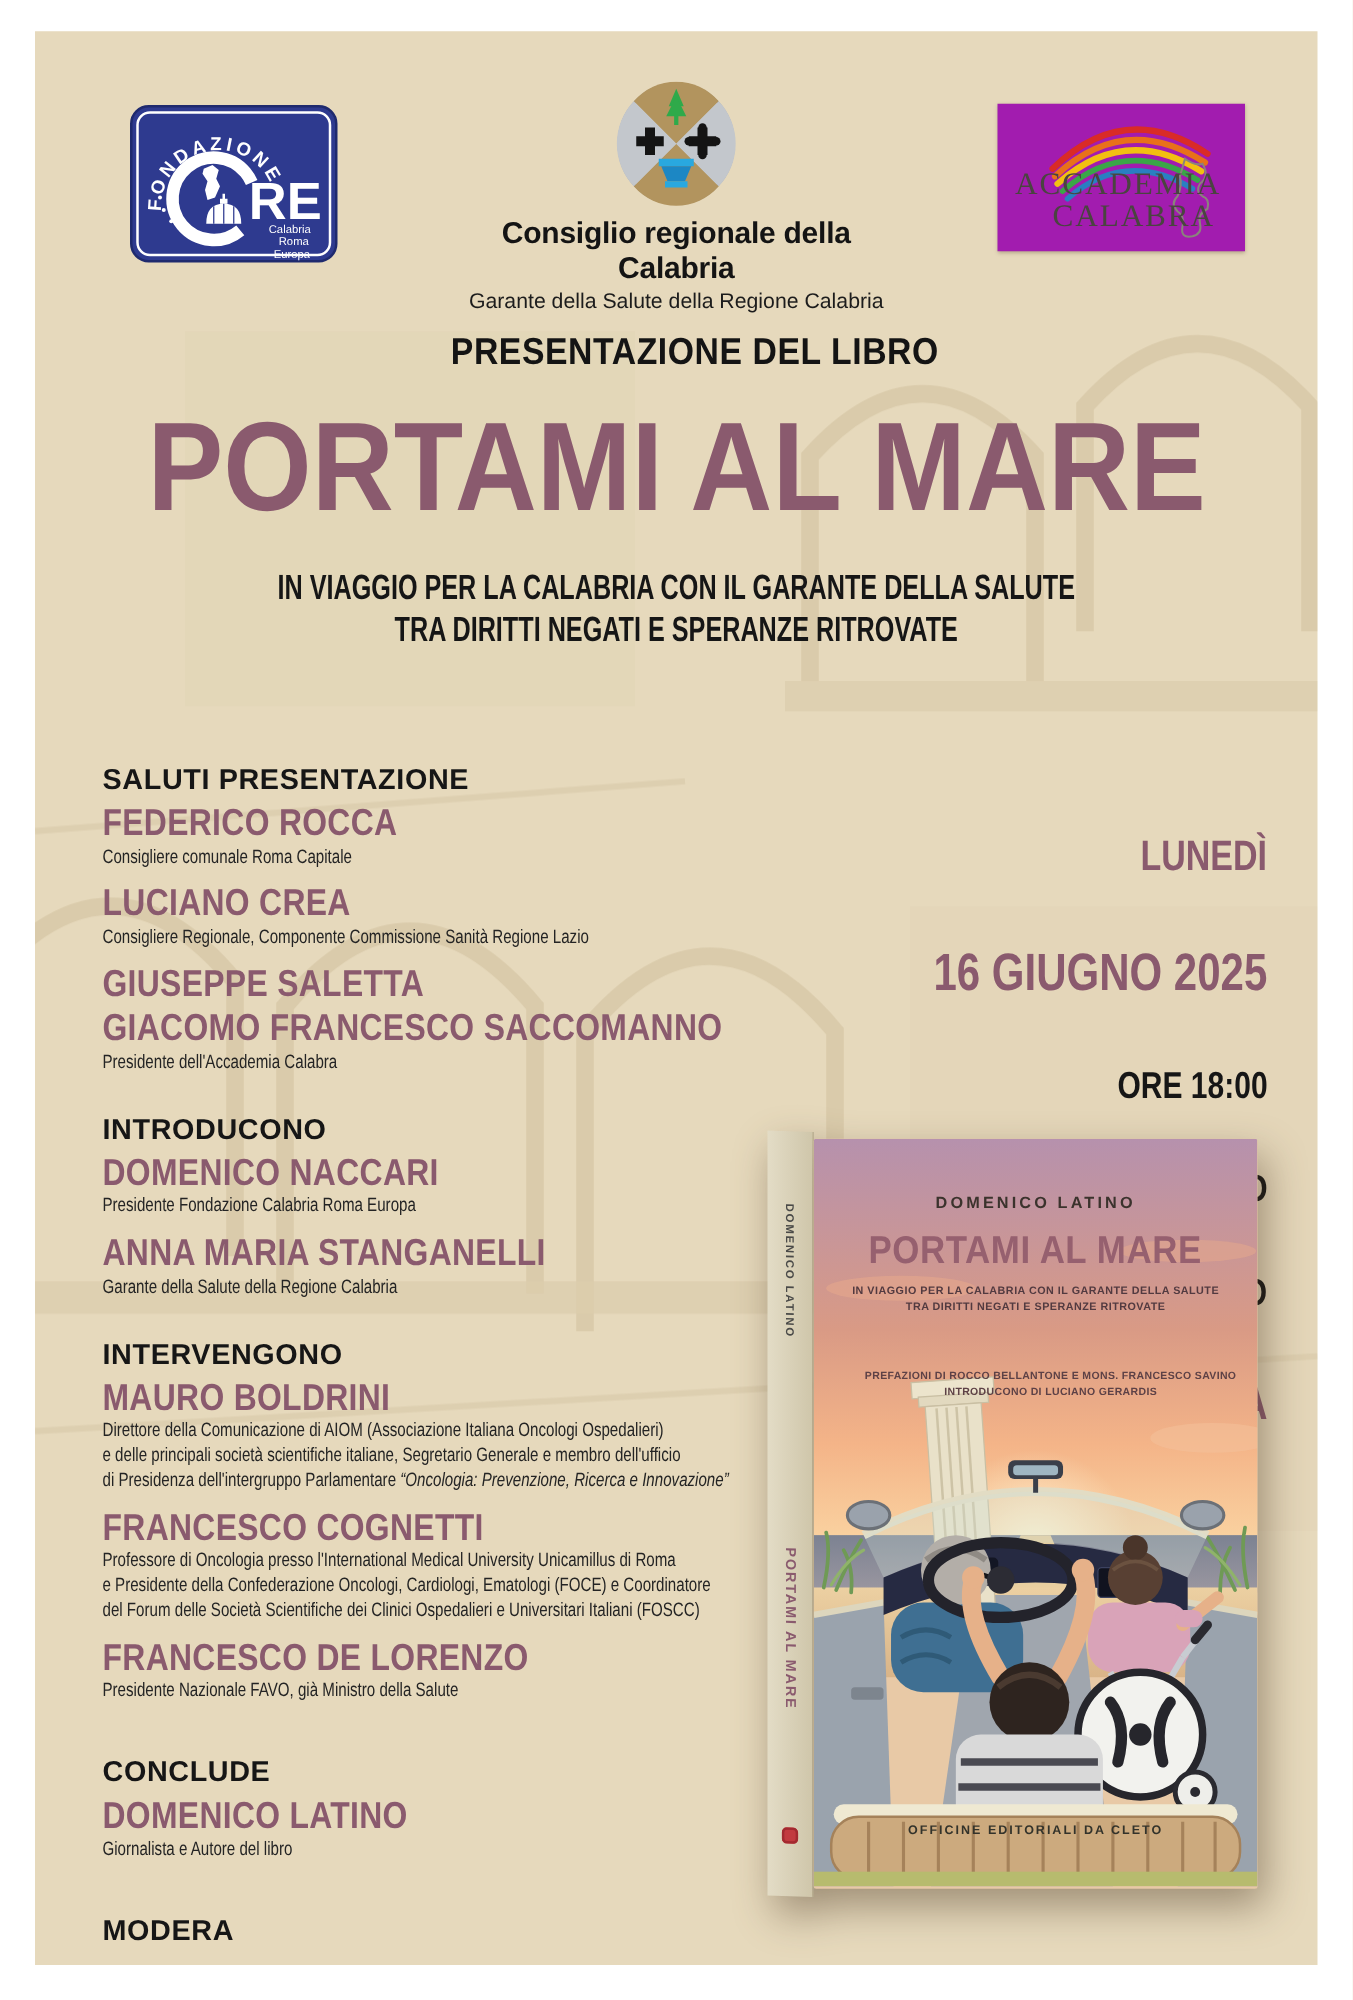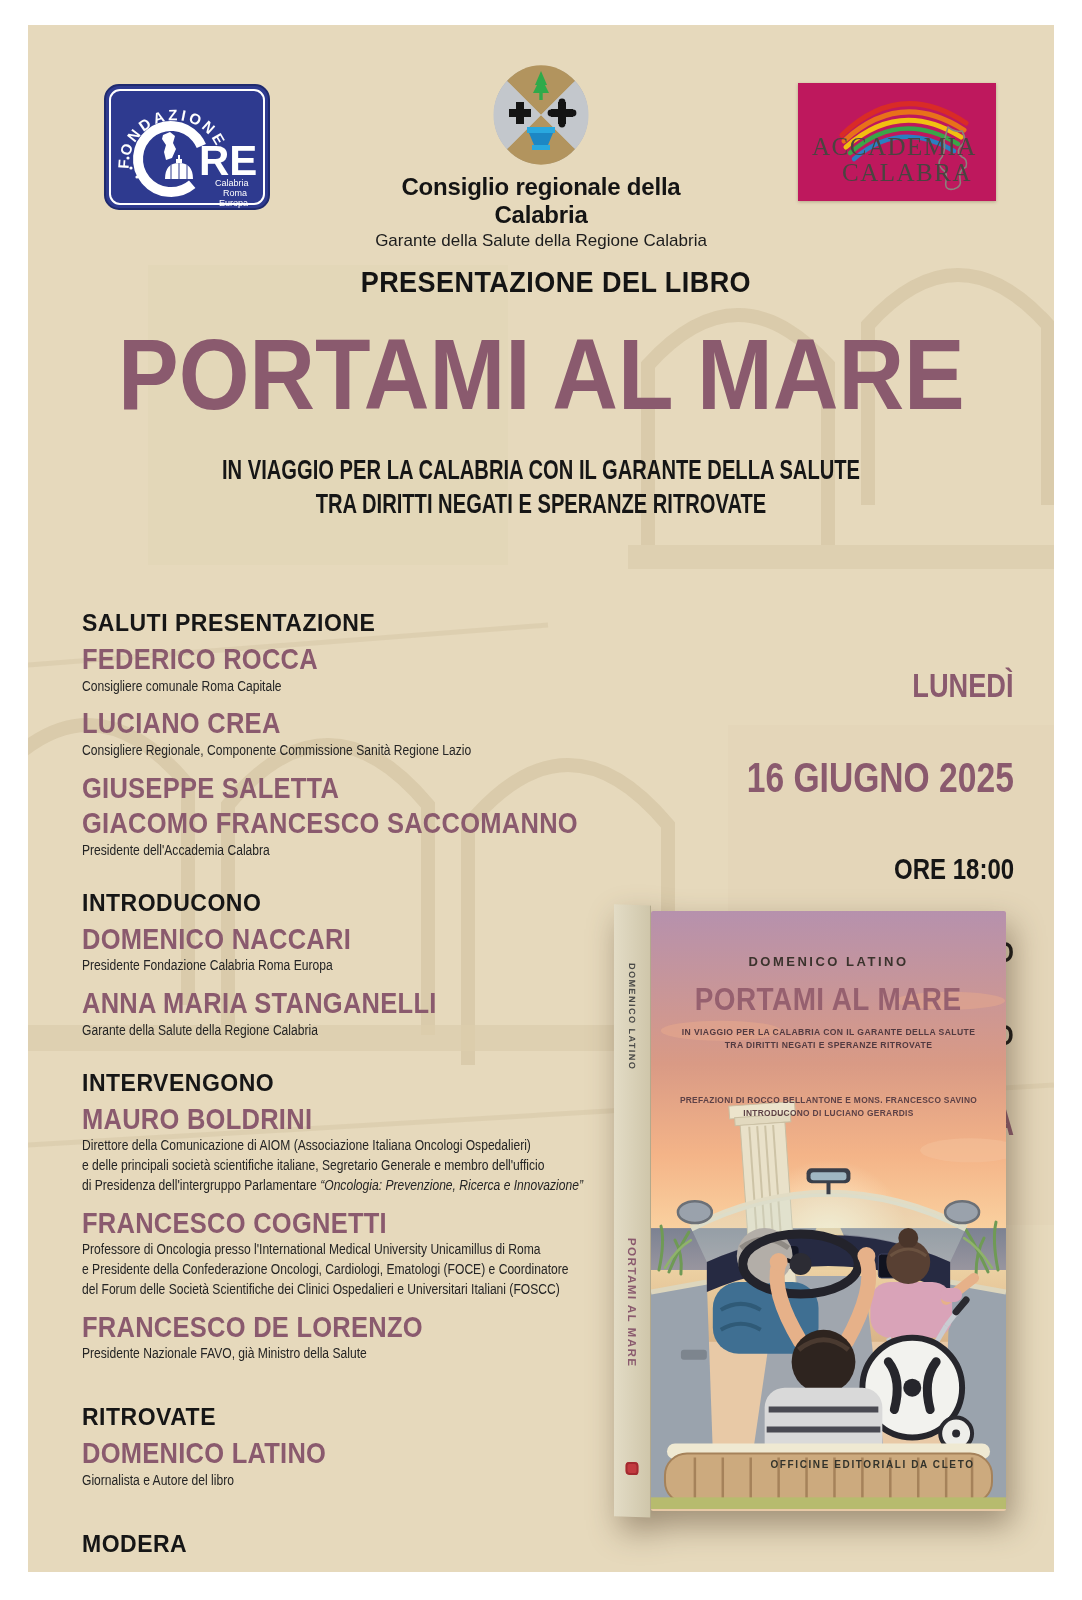--- a/index.html
+++ b/index.html
@@ -11,21 +11,21 @@
   .o-left{transform-origin:left center;}
   .o-right{transform-origin:right center;}
   .o-center{transform-origin:center center;}
 
   
   .logo-cre{position:absolute;left:75px;top:58px;width:168px;height:128px;}
   .logo-consiglio{position:absolute;left:50%;top:40px;transform:translateX(-50%);width:360px;text-align:center;}
   .consiglio-emblem{display:block;margin:0 auto 8px auto;}
   .consiglio-line1{font-size:24px;font-weight:bold;color:#141414;letter-spacing:-.2px;}
   .consiglio-line2{font-size:17px;color:#1c1c1c;margin-top:2px;}
-  .logo-accademia{position:absolute;left:770px;top:58px;width:198px;height:118px;background:#be185d;box-shadow:0 1px 3px rgba(90,70,40,.35);}
+  .logo-accademia{position:absolute;left:770px;top:58px;width:198px;height:118px;background:#a21caf;box-shadow:0 1px 3px rgba(90,70,40,.35);}
 
   
   .kicker-row{position:absolute;left:15px;top:240px;width:100%;text-align:center;}
   .kicker{font-size:30px;font-weight:bold;color:#141414;letter-spacing:.5px;--sx:.9;}
   .title-row{position:absolute;left:0;top:296px;width:100%;text-align:center;}
   .main-title{font-size:101px;font-weight:bold;color:var(--accent-plum,#8a5a6e);letter-spacing:0;--sx:.9;line-height:1.05;}
   .subtitle-rows{position:absolute;left:0;top:428px;width:100%;text-align:center;line-height:1.22;}
   .subtitle-line{font-size:28px;font-weight:bold;color:#161616;--sx:.72;display:block;transform-origin:center;white-space:nowrap;transform:scaleX(.72);}
 
   
@@ -54,23 +54,23 @@
   .spine-author{writing-mode:vertical-rl;font-size:9px;font-weight:bold;color:#4a4a48;letter-spacing:1.5px;margin-top:58px;height:170px;}
   .spine-title{writing-mode:vertical-rl;font-size:11.5px;font-weight:bold;color:var(--accent-plum,#8a5a6e);letter-spacing:1.5px;margin-top:105px;height:200px;}
   .spine-logo{position:absolute;bottom:42px;left:50%;transform:translateX(-50%);width:13px;height:13px;border-radius:4px;background:#c23a3f;box-shadow:inset 0 0 0 2px #a32a30;}
   .book-cover{position:relative;flex:1;height:600px;margin-top:12px;overflow:hidden;border-radius:2px;background:#e8c9a6;}
   .cover-art{position:absolute;inset:0;}
   .cover-author{position:absolute;top:7.2%;left:0;width:100%;text-align:center;font-size:13px;font-weight:bold;letter-spacing:2.5px;color:#3b332d;}
   .cover-title{position:absolute;top:11.8%;left:0;width:100%;text-align:center;}
   .cover-title span{font-size:31px;font-weight:bold;color:#96606f;--sx:.9;letter-spacing:.5px;}
   .cover-sub{position:absolute;top:19.2%;left:0;width:100%;text-align:center;line-height:1.45;}
   .cover-sub span{display:block;font-size:8.6px;font-weight:bold;color:#523a40;letter-spacing:.4px;}
-  .cover-pref{position:absolute;top:30.5%;left:0;width:100%;text-align:center;line-height:1.6;}
+  .cover-pref{position:absolute;top:30.5%;left:12px;width:100%;text-align:center;line-height:1.6;}
   .cover-pref span{display:block;font-size:8.4px;font-weight:bold;color:#5d4146;letter-spacing:.3px;}
-  .cover-publisher{position:absolute;bottom:6.8%;left:0;width:100%;text-align:center;font-size:10px;font-weight:bold;letter-spacing:1.6px;color:#33332b;padding-left:44px;}
+  .cover-publisher{position:absolute;bottom:6.8%;left:0;width:100%;text-align:center;font-size:10px;font-weight:bold;letter-spacing:1.6px;color:#33332b;}
 </style>
 </head>
 <body>
 
 <div class="page">
   <div class="poster">
 
     <svg class="bg-arches" viewBox="0 0 1026 1547" aria-hidden="true">
       <g fill="none" stroke="#9c8252" stroke-width="14">
         <path d="M -40 980 L -40 760 Q 60 640 160 760 L 160 980"></path>
@@ -216,21 +216,21 @@
           <div class="speaker-block">
             <div class=""><span class="speaker-name cond o-left">FRANCESCO COGNETTI</span></div>
             <div><span class="speaker-role"><span>Professore di Oncologia presso l'International Medical University Unicamillus di Roma</span><br><span>e Presidente della Confederazione Oncologi, Cardiologi, Ematologi (FOCE) e Coordinatore</span><br><span>del Forum delle Società Scientifiche dei Clinici Ospedalieri e Universitari Italiani (FOSCC)</span></span></div>
           </div>
           <div class="speaker-block">
             <div class=""><span class="speaker-name cond o-left">FRANCESCO DE LORENZO</span></div>
             <div><span class="speaker-role"><span>Presidente Nazionale FAVO, già Ministro della Salute</span></span></div>
           </div>
         </div>
         <div class="program-section gap-top">
-          <div class="sec-heading">RITROVATE</div>
+          <div class="sec-heading">CONCLUDE</div>
           <div class="speaker-block">
             <div class=""><span class="speaker-name cond o-left">DOMENICO LATINO</span></div>
             <div><span class="speaker-role"><span>Giornalista e Autore del libro</span></span></div>
           </div>
         </div>
         <div class="program-section gap-top">
           <div class="sec-heading">MODERA</div>
         </div>
       </div>
 

